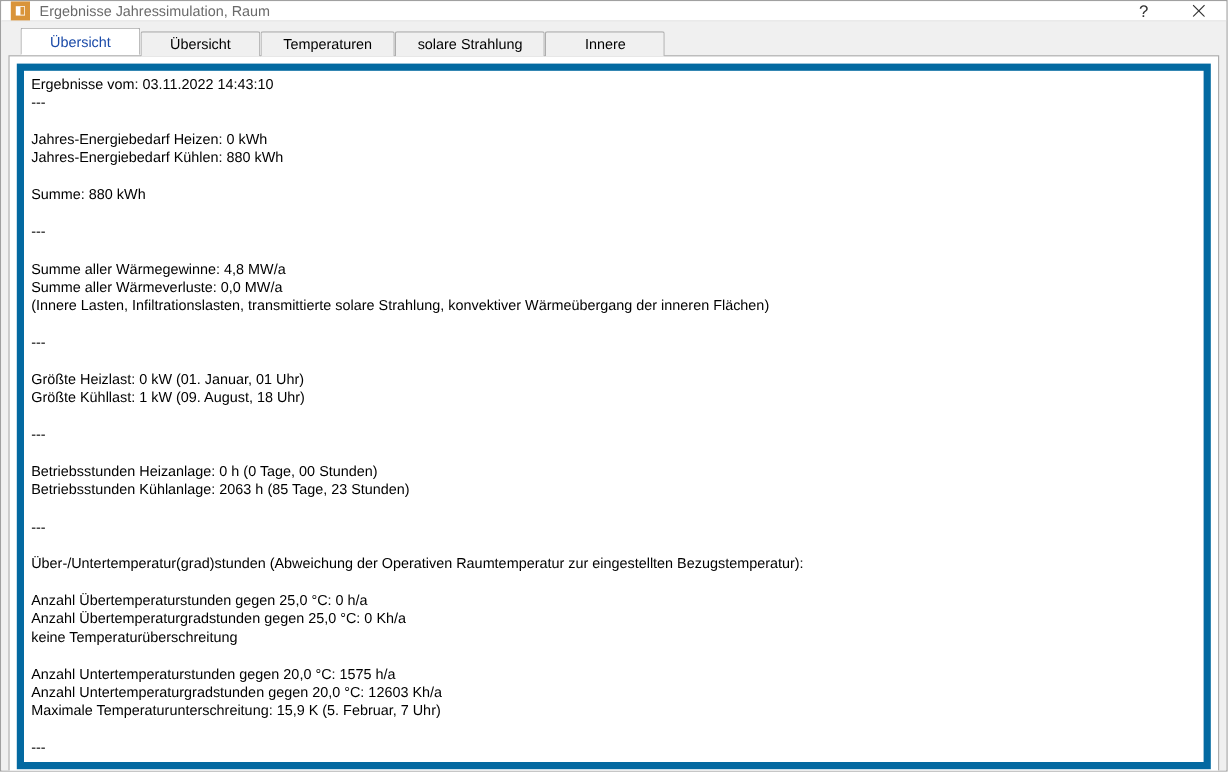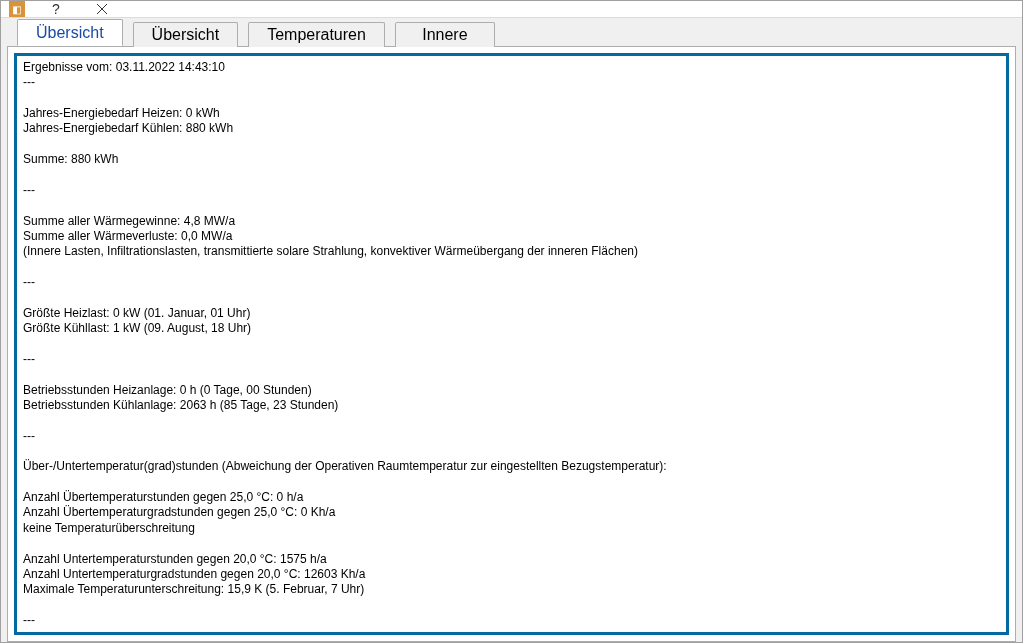--- a/index.html
+++ b/index.html
@@ -73,28 +73,28 @@
       align-items: flex-end;
       margin-left: 10px;
       height: 22px;
       position: relative;
       z-index: 2;
     }
     .tab {
       padding: 3px 18px 3px 18px;
       min-width: 100px;
       text-align: center;
-      font-size: 16px;
+      font-size: 12px;
       color: #000;
       background: #f0f0f0;
       border: 1px solid #adadad;
       border-bottom: none;
       border-top-left-radius: 2px;
       border-top-right-radius: 2px;
-      margin-right: 10px;
+      margin-right: 0px;
       position: relative;
       top: 1px;
       cursor: pointer;
     }
     .tab.active {
       background: #ffffff;
       border-bottom: 1px solid #ffffff;
       color: #1a4aa8;
       top: 0px;
       padding-top: 4px;
@@ -106,54 +106,56 @@
       flex: 1;
       background: #ffffff;
       border: 1px solid #adadad;
       position: relative;
       top: 0;
       padding: 6px;
       display: flex;
     }
     .results-box {
       flex: 1;
-      border: 3px solid #0369a1;
+      border: 6px solid #0369a1;
       background: #ffffff;
       padding: 4px 6px;
       font-size: 12px;
       line-height: 1.28;
       color: #000;
       overflow: auto;
       white-space: pre-line;
     }
   </style>
 </head>
 <body>
 
 <div class="titlebar">
   <div class="titlebar-icon">◧</div>
+  <div class="titlebar-title">Ergebnisse Jahressimulation, Raum</div>
   <div class="titlebar-controls">
     <div class="titlebar-btn" title="Help">
       <span style="font-size:14px;">?</span>
     </div>
     <div class="titlebar-btn close">
       <svg viewBox="0 0 10 10">
           <line x1="0" y1="0" x2="10" y2="10" stroke="currentColor" stroke-width="1"></line>
           <line x1="10" y1="0" x2="0" y2="10" stroke="currentColor" stroke-width="1"></line>
         </svg>
     </div>
   </div>
 </div>
 
 <div class="dialog-body">
 
   <div class="tabs">
     <div class="tab active">Übersicht</div>
     <div class="tab">Übersicht</div>
     <div class="tab">Temperaturen</div>
+    <div class="tab">solare Strahlung</div>
     <div class="tab">Innere</div>
   </div>
 
   <div class="tab-content-wrap">
     <div class="results-box" id="results-box">Ergebnisse vom: 03.11.2022 14:43:10
 ---
 
 Jahres-Energiebedarf Heizen: 0 kWh
 Jahres-Energiebedarf Kühlen: 880 kWh
 

